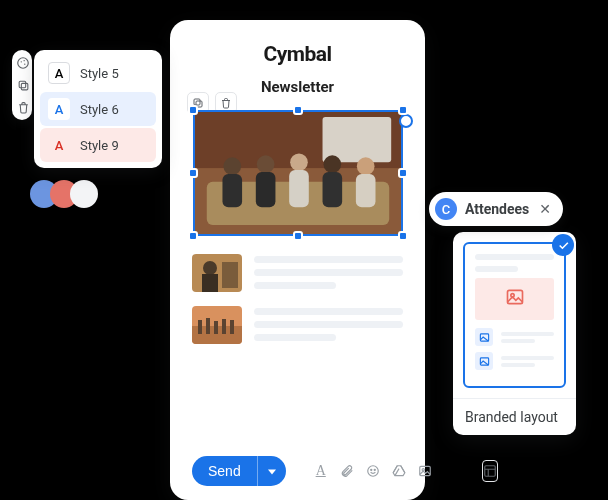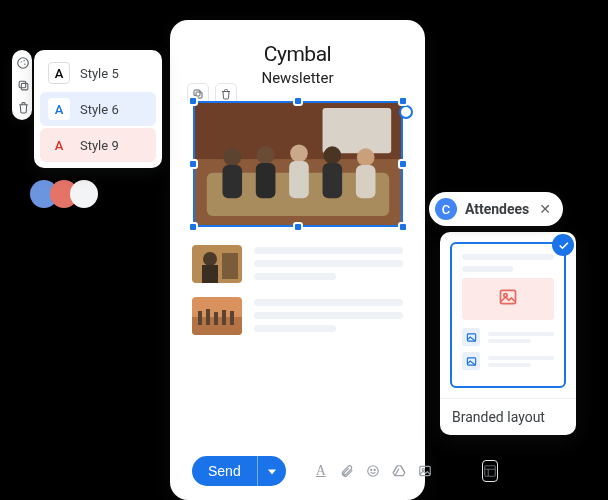--- a/index.html
+++ b/index.html
@@ -21,31 +21,32 @@
     height: 480px;
     background: #fff;
     border-radius: 18px;
     box-shadow: 0 6px 24px rgba(60,64,67,.15);
     padding: 22px 22px 14px 22px;
     display: flex;
     flex-direction: column;
   }
   .brand {
     text-align: center;
-    font-weight: 400;
+    font-weight: 700;
     font-size: 21px;
     letter-spacing: -0.5px;
     color: #1a1a1a;
   }
   .subtitle {
     text-align: center;
     font-size: 15px;
     color: #222;
-    margin-top: 3px;
+    margin-top: 12px;
     margin-bottom: 14px;
+    font-weight: bold;
   }
 
   
   .sel-wrap {
     position: relative;
     width: 210px;
     height: 126px;
     align-self: center;
   }
   .sel-wrap .img {
@@ -283,21 +284,21 @@
     font-size: 14px;
     cursor: pointer;
     padding: 0 2px;
   }
 
   
   .layout-card {
     position: absolute;
     right: 32px;
     top: 232px;
-    width: 136px;
+    width: 123px;
     background: #fff;
     border-radius: 10px;
     box-shadow: 0 6px 22px rgba(60,64,67,.22);
     z-index: 4;
     overflow: visible;
   }
   .layout-preview {
     margin: 10px;
     border: 2px solid #1a73e8;
     border-radius: 6px;

